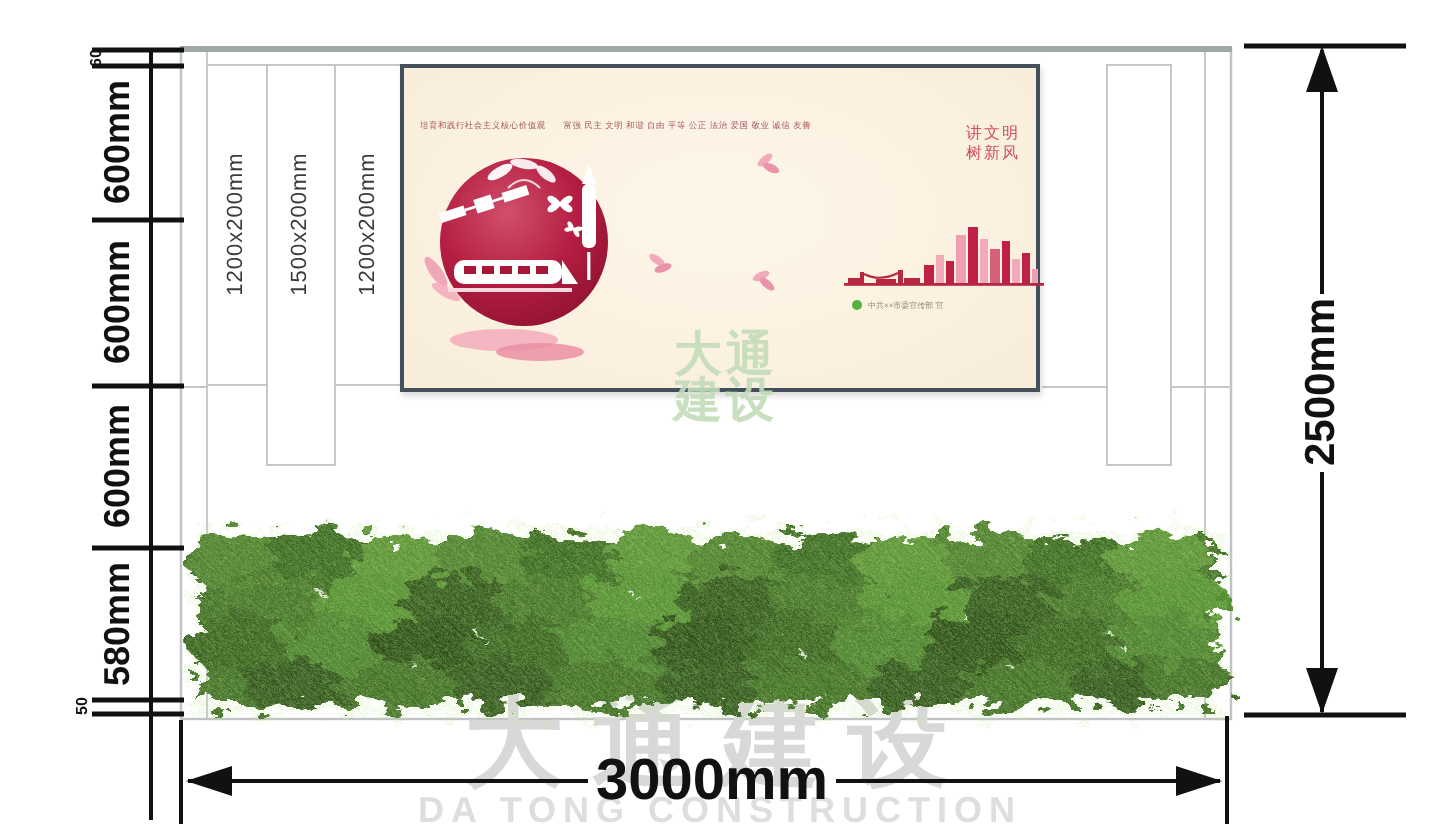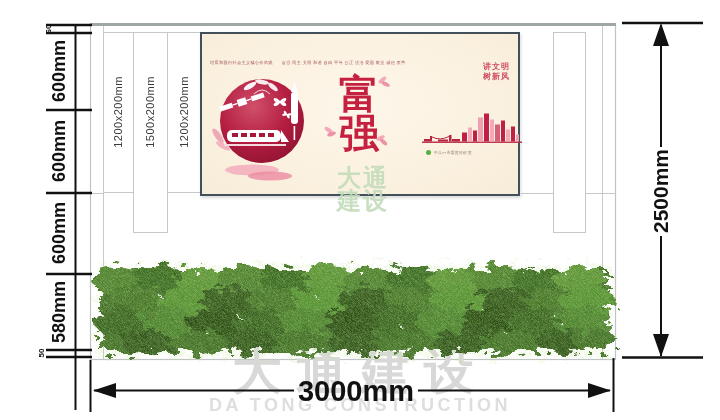--- a/index.html
+++ b/index.html
@@ -23,21 +23,21 @@
   
   .poster{position:absolute;left:200px;top:32px;width:320px;height:164px;z-index:3;
     background:radial-gradient(ellipse at 50% 45%,#fdf6e9 0%,#fbf1e0 60%,#f7ecd8 100%);
     border:2px solid #41505a;box-sizing:border-box;box-shadow:1px 2px 3px rgba(0,0,0,.15);}
   .slogan{position:absolute;left:8px;top:26px;width:210px;font-size:4.2px;letter-spacing:.3px;
     color:#a2555c;white-space:nowrap;overflow:hidden;}
   .fuqiang{position:absolute;left:136px;top:40px;width:42px;font-size:40px;line-height:39px;
     font-weight:bold;color:#c5203f;word-break:break-all;text-align:center;
     font-family:"DejaVu Serif","Liberation Serif",serif;}
   .tagline{position:absolute;right:8px;top:28px;text-align:left;font-size:8px;line-height:10px;
-    font-weight:bold;letter-spacing:1px;color:#cf4f63;}
+    font-weight:normal;letter-spacing:1px;color:#cf4f63;}
   .credit{position:absolute;left:224px;top:116px;display:flex;align-items:center;gap:3px;}
   .credit .dot{width:5px;height:5px;border-radius:50%;background:#54b13c;}
   .credit .txt{font-size:4px;color:#97867d;white-space:nowrap;}
   .fx{position:absolute;width:12px;height:10px;}
   .petal{position:absolute;width:9px;height:4px;border-radius:50%;background:#f2a9ba;}
   .petal.p2{left:3px;top:4px;background:#eb93a8;}
   
   .wm-center{position:absolute;left:337px;top:166px;z-index:5;font-weight:bold;font-size:24px;
     line-height:23px;letter-spacing:2px;color:#c3dcba;opacity:.9;text-align:center;}
   .wm-bottom{position:absolute;left:0;top:348px;width:720px;z-index:3;text-align:center;}
@@ -124,21 +124,20 @@
         <rect x="40" y="59" width="6" height="4" fill="#a8173a"></rect>
         <rect x="49" y="59" width="6" height="4" fill="#a8173a"></rect>
         <rect x="58" y="59" width="6" height="4" fill="#a8173a"></rect>
         <rect x="14" y="70" width="62" height="2" fill="#f6d9df"></rect>
       </g>
 
       <ellipse cx="42" cy="96" rx="27" ry="5.5" fill="#f3b3c0" opacity=".95"></ellipse>
       <ellipse cx="60" cy="102" rx="22" ry="4.5" fill="#eb8fa3" opacity=".85"></ellipse>
     </svg>
 
-    <div class="fuqiang">富强</div>
 
     <div class="fx" style="left:176px;top:44px">
         <div class="petal" style="transform:rotate(-40deg)"></div>
         <div class="petal p2" style="transform:rotate(25deg)"></div>
       </div>
     <div class="fx" style="left:122px;top:94px">
         <div class="petal" style="transform:rotate(35deg)"></div>
         <div class="petal p2" style="transform:rotate(-20deg)"></div>
       </div>
     <div class="fx" style="left:174px;top:102px">

